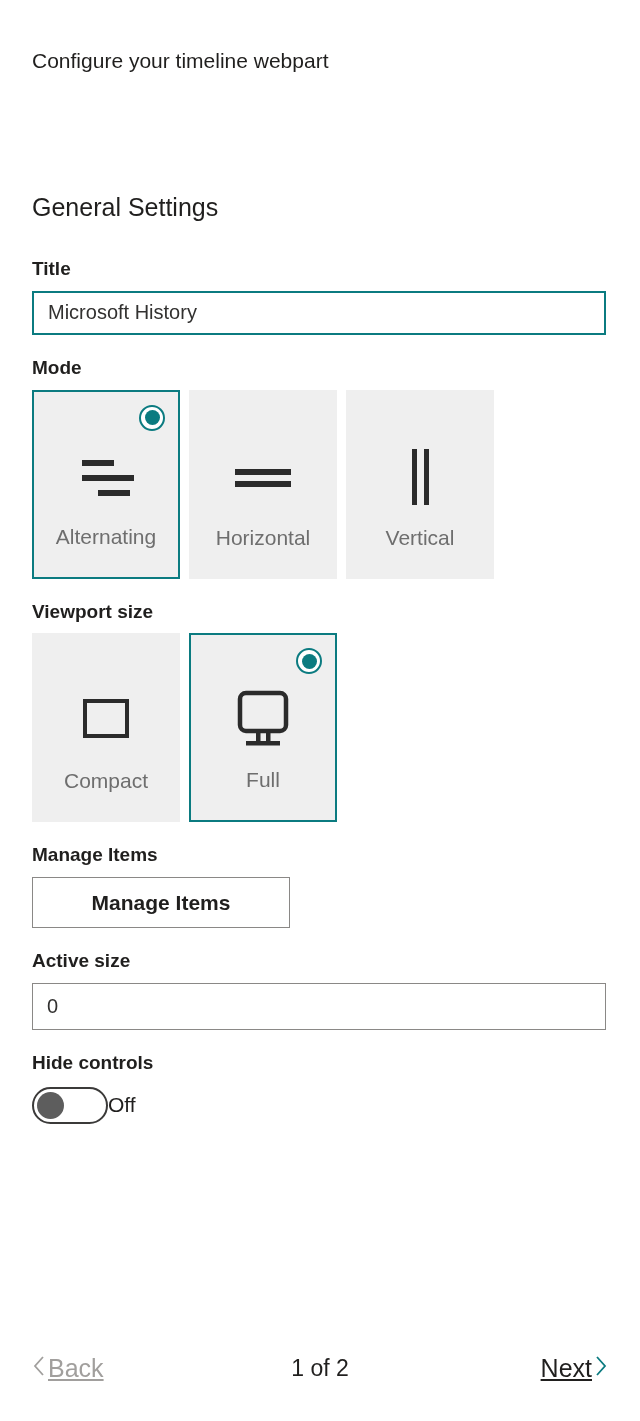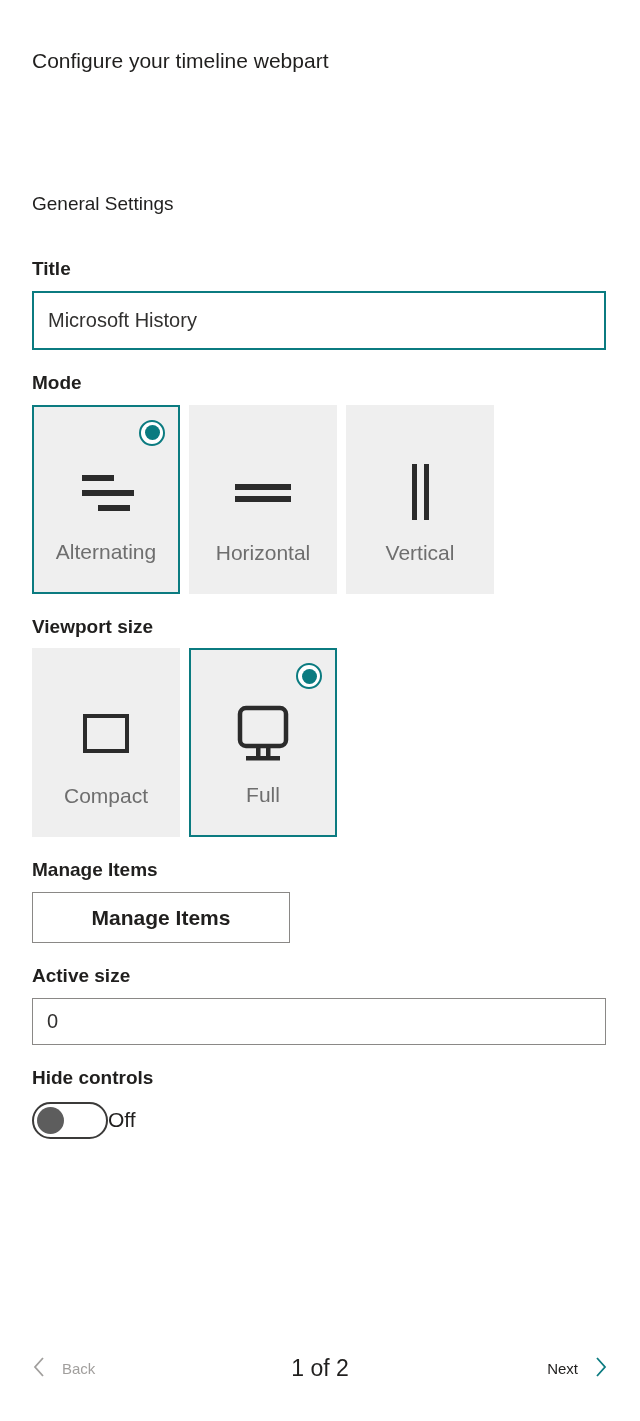--- a/index.html
+++ b/index.html
@@ -50,21 +50,21 @@
     font-size: 21px;
     color: #201f1e;
     line-height: 1.2;
   }
 
   
   .section-heading {
     position: absolute;
     left: 32px;
     top: 193px;
-    font-size: 19px;
+    font-size: 25px;
     color: #201f1e;
     font-weight: normal;
   }
 
   
   .field-label {
     font-size: 19px;
     font-weight: bold;
     color: #201f1e;
     line-height: 1.2;
@@ -73,21 +73,21 @@
   .body {
     position: absolute;
     left: 0;
     top: 258px;
     width: 640px;
     padding: 0 32px;
   }
 
   .text-input {
     width: 574px;
-    height: 59px;
+    height: 44px;
     border: 2px solid #0b7b80;
     background: #ffffff;
     display: flex;
     align-items: center;
     padding: 0 14px;
     font-size: 20px;
     color: #323130;
     margin-top: 10px;
     cursor: text;
   }
@@ -201,23 +201,24 @@
     bottom: 0;
     width: 640px;
     height: 105px;
     display: flex;
     align-items: center;
     padding: 0 32px;
   }
   .nav-back, .nav-next {
     display: flex;
     align-items: center;
-    gap: 16px;
-    font-size: 15px;
-    cursor: pointer;
+    gap: 2px;
+    font-size: 25px;
+    cursor: pointer;
+    text-decoration: underline;
   }
   .nav-back { color: #a19f9d; }
   .nav-next { color: #201f1e; margin-left: auto; }
   .page-indicator {
     position: absolute;
     left: 0; right: 0;
     text-align: center;
     font-size: 23px;
     color: #201f1e;
     pointer-events: none;

